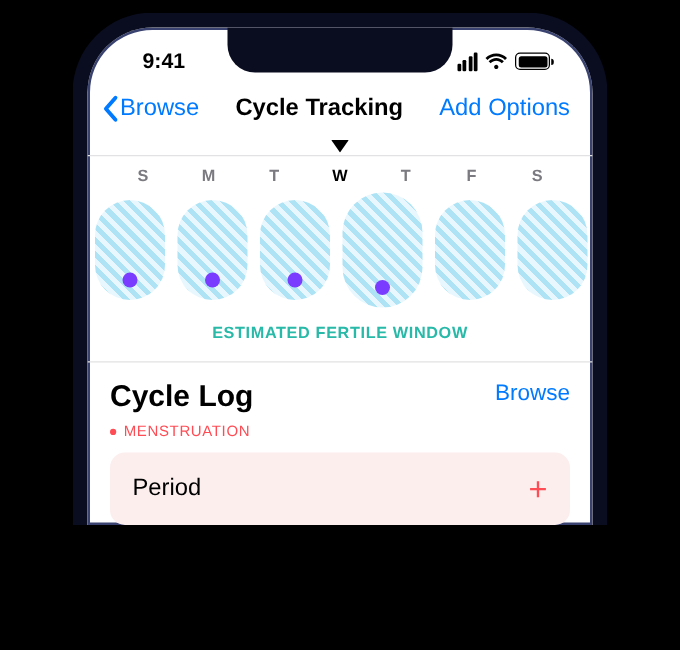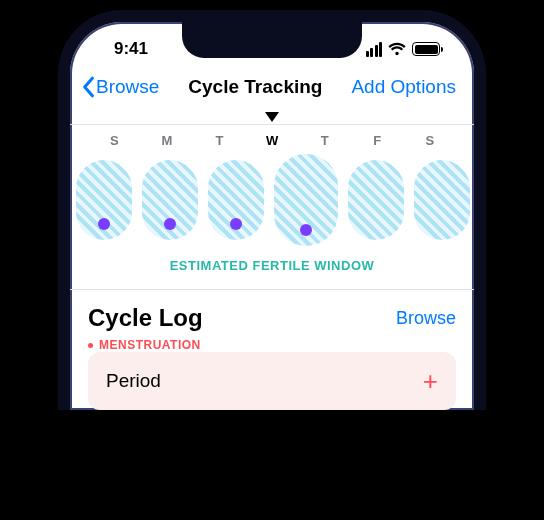--- a/index.html
+++ b/index.html
@@ -61,24 +61,24 @@
     background: repeating-linear-gradient(45deg, #aee3f5 0 4px, #e7f7fd 4px 8px);
     position:relative;
   }
   .oval.today { width:64px; height:92px; border-radius:34px; }
   .oval.plain { background:#f1f1f3; }
   .oval.edge-oval { width:28px; }
   .dot { position:absolute; bottom:10px; left:50%; transform:translateX(-50%); width:12px; height:12px; border-radius:50%; background:#7a3cff; }
   .caption { text-align:center; font-size:13px; font-weight:600; letter-spacing:.5px; color:#28b9a8; padding:6px 0 16px; }
 
   .log-section { border-top:1px solid #e2e2e4; padding:14px 18px 0; }
-  .log-head { display:flex; justify-content:space-between; align-items:center; margin-bottom:6px;gap:40px; }
+  .log-head { display:flex; justify-content:space-between; align-items:flex-start; margin-bottom:6px;gap:40px; }
   .log-title { font-size:24px; font-weight:700; }
   .log-opts { color:#007aff; font-size:18px; }
-  .menst-label { display:flex; align-items:center; gap:6px; font-size:12px; font-weight:700; letter-spacing:.5px; color:#ff4d55; }
+  .menst-label { display:flex; align-items:center; gap:6px; font-size:12px; font-weight:400; letter-spacing:.5px; color:#ff4d55; margin-bottom:10px; }
   .menst-label::before { content:""; width:5px; height:5px; border-radius:50%; background:#ff4d55; }
   .period-row {
     display:flex; justify-content:space-between; align-items:center;
     background:#fdeeee; border-radius:12px; padding:16px 18px; font-size:19px;
   }
   .plus { color:#ff4d55; font-size:26px; font-weight:300; line-height:1; }
 
   
   .btn-side { position:absolute; background:#2b3358; border-radius:3px; }
   .sb1 { left:-16px; top:140px; width:5px; height:34px; }

